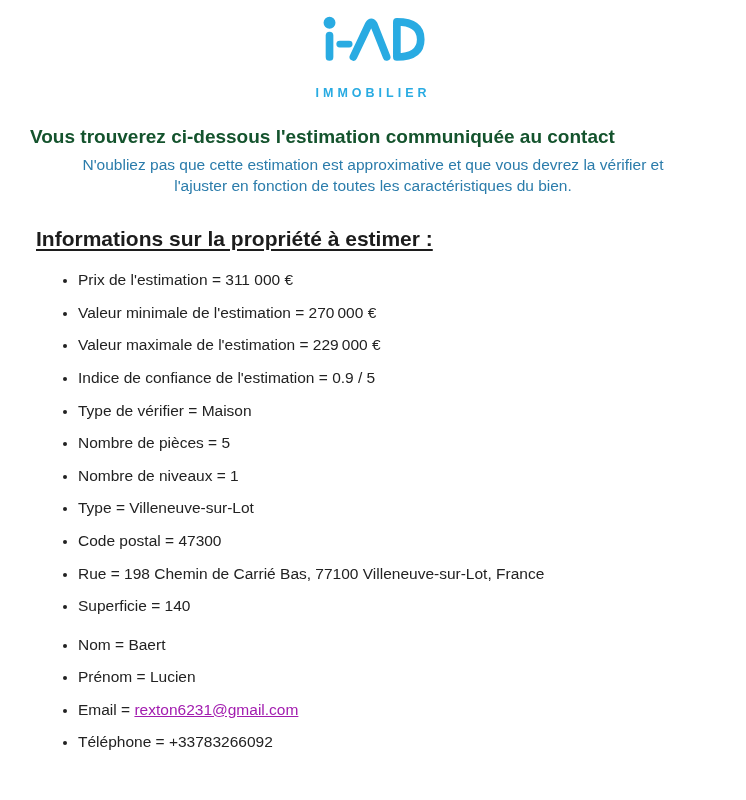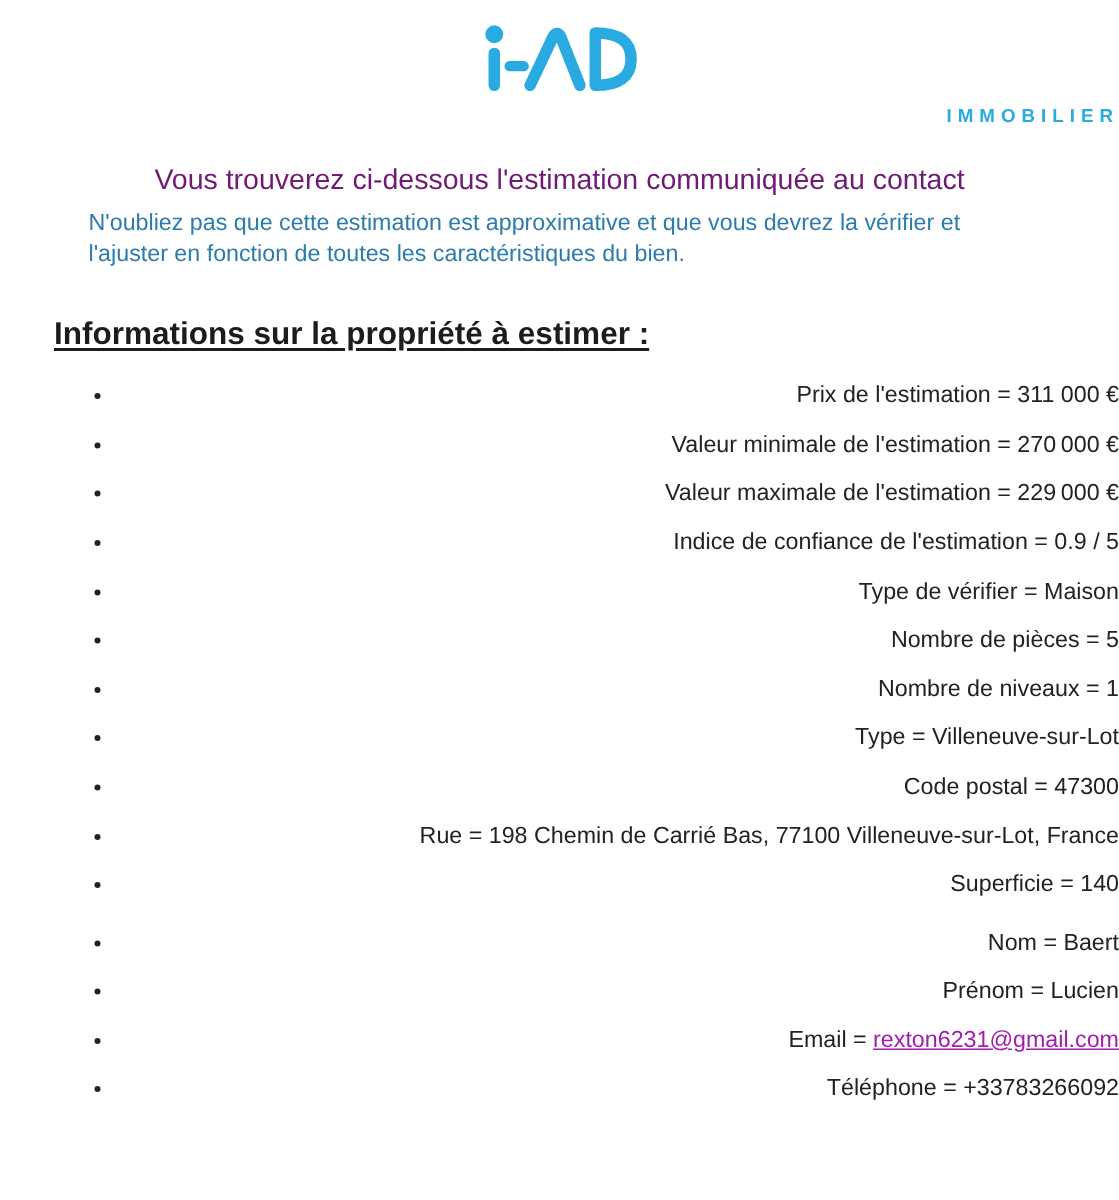--- a/index.html
+++ b/index.html
@@ -20,38 +20,39 @@
     padding-top: 14px;
     text-align: center;
   }
   .logo-svg {
     display: block;
     margin: 0 auto;
     width: 104px;
     height: 50px;
   }
   .logo-tagline {
-    margin-top: 6px;
+    margin-top: 22px;
     color: #29ABE2;
     font-weight: bold;
     font-size: 12.5px;
     letter-spacing: 4px;
-    text-align: right;
+    text-align: center;
   }
   .title {
     margin: 26px 30px 0 30px;
-    text-align: center;
-    color: #701a75;
+    text-align: left;
+    color: #14532d;
     font-size: 19px;
-    font-weight: normal;
+    font-weight: bold;
     line-height: 1.2;
   }
   .subtitle {
     margin: 5px auto 0 auto;
     max-width: 628px;
+    text-align: center;
     color: #2B7CAB;
     font-size: 15.5px;
     line-height: 1.4;
   }
   .section-heading {
     margin: 30px 36px 0 36px;
     color: #1c1c1c;
     font-size: 21px;
     font-weight: bold;
     text-decoration: underline;
@@ -60,21 +61,20 @@
   .kv-list {
     margin: 20px 0 0 0;
     padding: 0 0 0 78px;
     list-style: disc outside;
   }
   .kv-list li {
     margin: 0 0 14px 0;
     color: #222222;
     font-size: 15.5px;
     line-height: 1.2;
-    text-align: right;
   }
   .kv-list li::marker {
     color: #222222;
     font-size: 13px;
   }
   .section-heading.lead {
     margin-top: 36px;
   }
   a.email-link {
     color: #a21caf;

